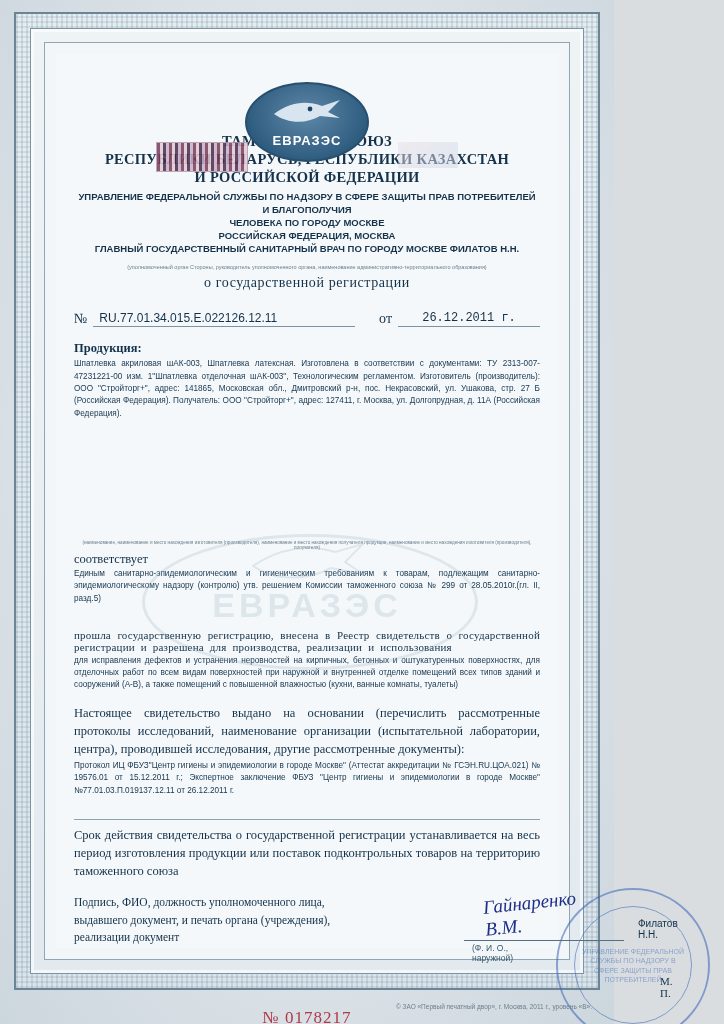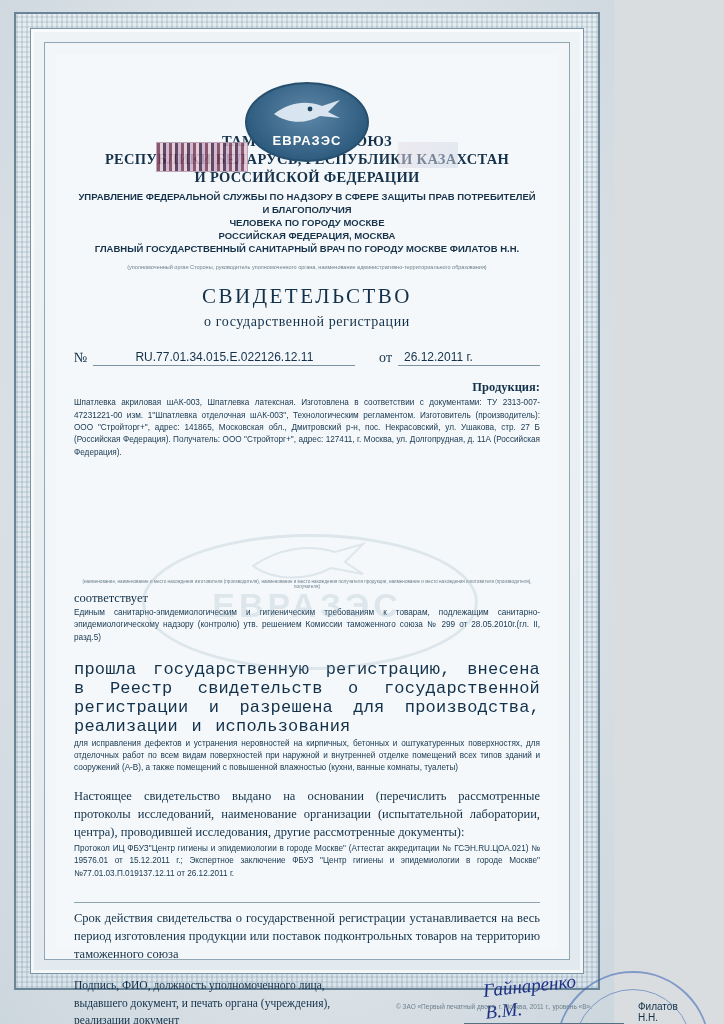--- a/index.html
+++ b/index.html
@@ -111,33 +111,33 @@
     text-align:center;font-size:14px;color:#13314a;margin-top:5px;letter-spacing:.6px;
   }
   .numline{
     display:flex;align-items:flex-end;gap:6px;margin-top:20px;
     font-size:13px;color:#13314a;
   }
   .numline .lbl{font-size:14px;}
   .u{border-bottom:1px solid #7d93a2;padding:0 6px 1px 6px;}
   .flexgap{flex:1;}
   .sec-label{
-    margin-top:14px;font-size:12.5px;color:#13314a;font-weight:bold;text-align:right;
+    margin-top:14px;font-size:12.5px;color:#13314a;font-weight:bold;
   }
   .body-sm{
     font-family:"Liberation Sans", sans-serif;
     font-size:8.2px;line-height:1.5;color:#17364f;text-align:justify;
     margin-top:2px;
   }
   .micro-note{
     font-size:4.6px;color:#6c7f8d;margin-top:6px;text-align:center;
     font-family:"Liberation Sans", sans-serif;
   }
   .lead{
-    font-size:17px;color:#13314a;margin-top:16px;text-align:justify;font-family:Liberation Mono, monospace;
+    font-size:11px;color:#13314a;margin-top:24px;text-align:justify;
   }
   .lead.sp{letter-spacing:.2px;word-spacing:3px;}
   .para-just{
     font-size:12.5px;color:#13314a;text-align:justify;line-height:1.45;
     margin-top:2px;
   }
   .box-block{
     margin-top:16px;
   }
   .seal-area{
@@ -230,29 +230,28 @@
 
     <div class="ts-sub">
       <div>УПРАВЛЕНИЕ ФЕДЕРАЛЬНОЙ СЛУЖБЫ ПО НАДЗОРУ В СФЕРЕ ЗАЩИТЫ ПРАВ ПОТРЕБИТЕЛЕЙ И БЛАГОПОЛУЧИЯ</div>
       <div>ЧЕЛОВЕКА ПО ГОРОДУ МОСКВЕ</div>
       <div>РОССИЙСКАЯ ФЕДЕРАЦИЯ, МОСКВА</div>
       <div>ГЛАВНЫЙ ГОСУДАРСТВЕННЫЙ САНИТАРНЫЙ ВРАЧ ПО ГОРОДУ МОСКВЕ ФИЛАТОВ Н.Н.</div>
     </div>
 
     <div class="tiny-note">(уполномоченный орган Стороны, руководитель уполномоченного органа, наименование административно-территориального образования)</div>
 
-    <div class="cert-title">СВИДЕТЕЛЬСТВО</div>
     <div class="cert-sub">о государственной регистрации</div>
 
     <div class="numline">
       <span class="lbl">№</span>
-      <span class="u" style="min-width:250px;text-align:center;font-family:'Liberation Sans',sans-serif;font-size:12px;">RU.77.01.34.015.Е.022126.12.11</span>
+      <span class="u" style="min-width:250px;text-align:left;font-family:'Liberation Sans',sans-serif;font-size:12px;">RU.77.01.34.015.Е.022126.12.11</span>
       <span class="flexgap"></span>
       <span class="lbl">от</span>
-      <span class="u" style="min-width:130px;font-family:Liberation Sans, sans-serif;font-size:12px;">26.12.2011 г.</span>
+      <span class="u" style="min-width:130px;text-align:center;font-family:Liberation Mono, monospace;font-size:12px;">26.12.2011 г.</span>
     </div>
 
     <div class="sec-label">Продукция:</div>
     <div class="body-sm">Шпатлевка акриловая шАК-003, Шпатлевка латексная. Изготовлена в соответствии с документами: ТУ 2313-007-47231221-00 изм. 1"Шпатлевка отделочная шАК-003", Технологическим регламентом. Изготовитель (производитель): ООО "Стройторг+", адрес: 141865, Московская обл., Дмитровский р-н, пос. Некрасовский, ул. Ушакова, стр. 27 Б (Российская Федерация). Получатель: ООО "Стройторг+", адрес: 127411, г. Москва, ул. Долгопрудная, д. 11А (Российская Федерация).</div>
     <div class="micro-note" style="margin-top:120px;">(наименование, наименование и место нахождения изготовителя (производителя), наименование и место нахождения получателя продукции, наименование и место нахождения изготовителя (производителя), получателя)</div>
 
     <div style="font-size:12.5px;color:#13314a;margin-top:2px;">соответствует</div>
     <div class="body-sm" style="margin-top:1px;">Единым санитарно-эпидемиологическим и гигиеническим требованиям к товарам, подлежащим санитарно-эпидемиологическому надзору (контролю) утв. решением Комиссии таможенного союза № 299 от 28.05.2010г.(гл. II, разд.5)</div>
 
     <div class="lead sp">прошла государственную регистрацию, внесена в Реестр свидетельств о государственной регистрации и разрешена для производства, реализации и использования</div>

